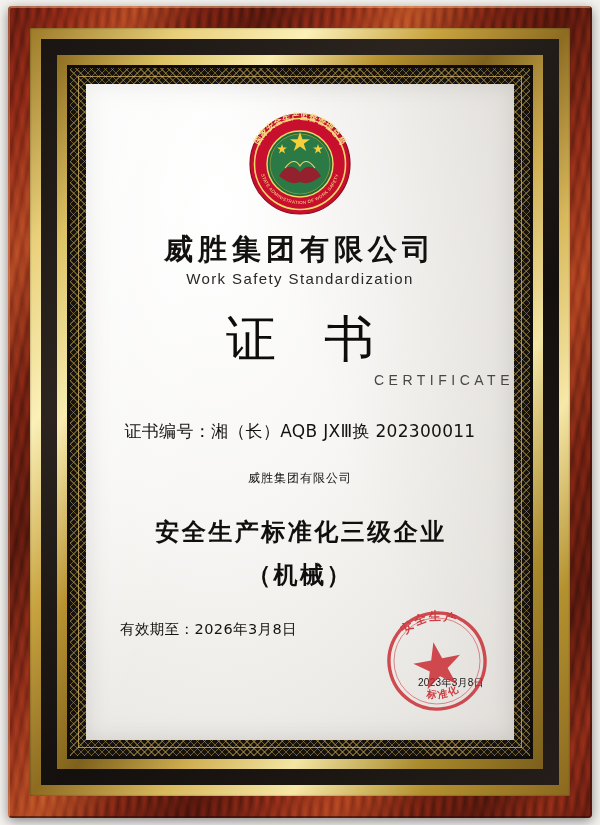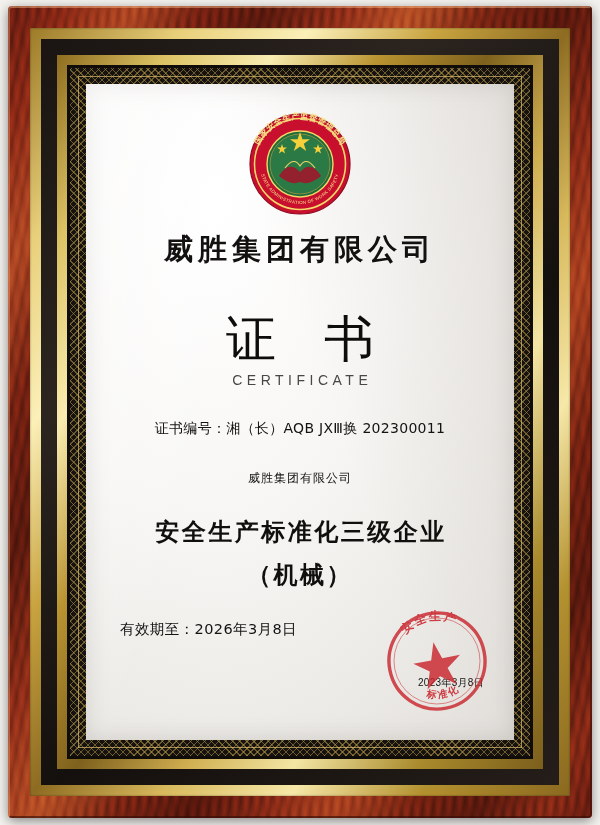--- a/index.html
+++ b/index.html
@@ -188,29 +188,30 @@
     text-shadow: 0 1px 1px rgba(255,255,255,0.55);
   }
   .en-cert {
     position: absolute;
     left: 0; right: 0;
     top: 288px;
     font-size: 14px;
     letter-spacing: 4.5px;
     text-indent: 4.5px;
     color: #4a4743;
+    text-align: right;
   }
 
   
   .cert-number {
     position: absolute;
     left: 0; right: 0;
     top: 336px;
     font-family: "DejaVu Sans", "Liberation Sans", sans-serif;
-    font-size: 14px;
+    font-size: 17px;
     color: #141312;
     letter-spacing: 0.3px;
   }
   .company {
     position: absolute;
     left: 0; right: 0;
     top: 386px;
     font-family: "DejaVu Sans", "Liberation Sans", sans-serif;
     font-size: 12px;
     color: #141312;
@@ -311,20 +312,21 @@
           <text font-family="DejaVu Sans, Liberation Sans, sans-serif" font-size="8.4" font-weight="bold" fill="#f7e08a" letter-spacing="0.2">
             <textPath href="#arcTop" startOffset="50%" text-anchor="middle">国家安全生产监督管理总局</textPath>
           </text>
           <text font-family="Liberation Sans, sans-serif" font-size="4.4" fill="#f7e08a" letter-spacing="0.35">
             <textPath href="#arcBot" startOffset="50%" text-anchor="middle">STATE ADMINISTRATION OF WORK SAFETY</textPath>
           </text>
         </svg>
       </div>
 
       <div class="cn-title">威胜集团有限公司</div>
+      <div class="en-title">Work Safety Standardization</div>
       <div class="cn-cert">证 书</div>
       <div class="en-cert">CERTIFICATE</div>
 
       <div class="cert-number">证书编号：湘（长）AQB JXⅢ换 202300011</div>
       <div class="company">威胜集团有限公司</div>
       <div class="grade-line">安全生产标准化三级企业</div>
       <div class="category-line">（机械）</div>
       <div class="validity">有效期至：2026年3月8日</div>
       <div class="issue-date">2023年3月8日</div>
 

